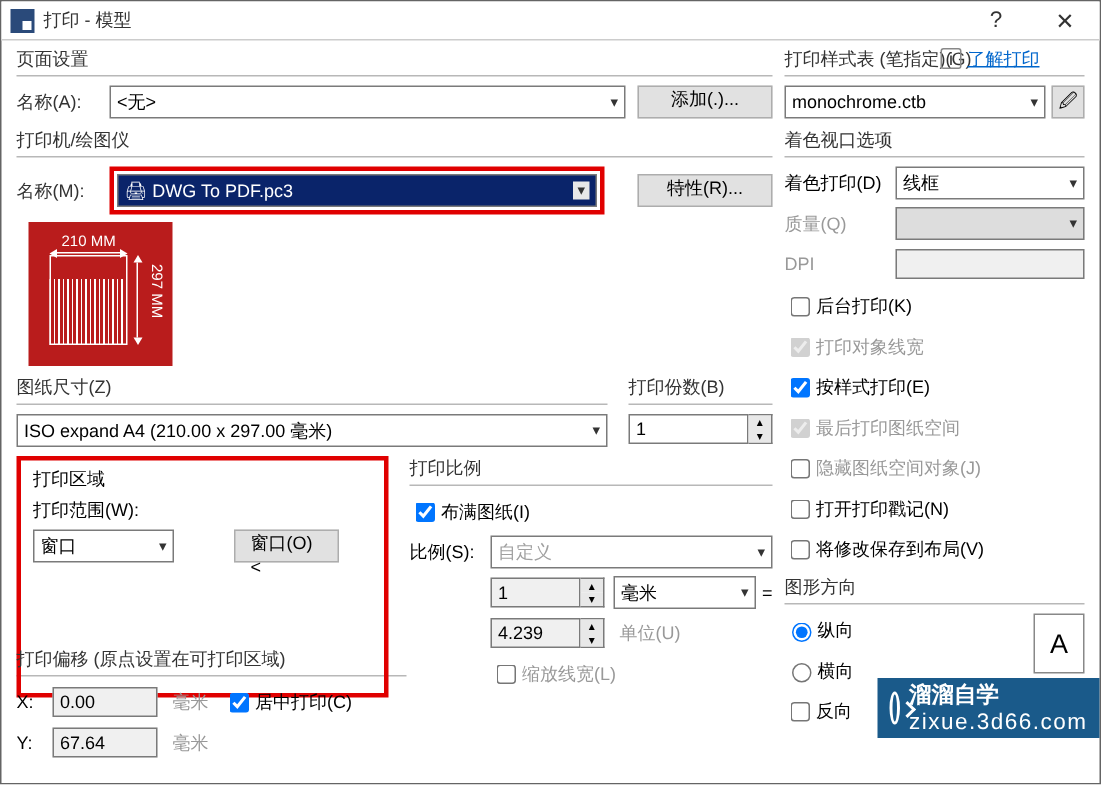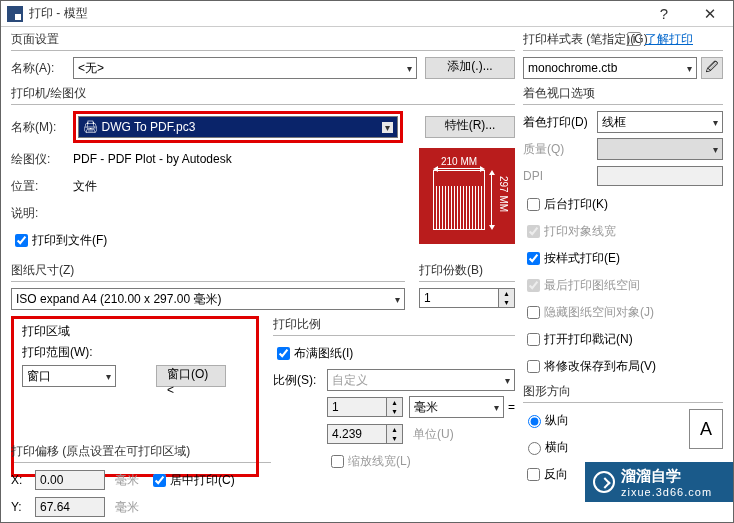--- a/index.html
+++ b/index.html
@@ -45,21 +45,21 @@
 .input { height: 20px; border: 1px solid #7a7a7a; padding: 0 4px; display: flex; align-items: center; background: #fff; }
 .input.ro { background: #f0f0f0; }
 .spinbtn { display: flex; flex-direction: column; border: 1px solid #7a7a7a; border-left: none; height: 20px; width: 16px; }
 .spinbtn div { flex: 1; display: flex; align-items: center; justify-content: center; font-size: 8px; background: #e8e8e8; }
 .radio { display: flex; align-items: center; }
 .radio input { margin-right: 4px; }
 .zixue { position: absolute; right: 0; bottom: 30px; width: 148px; height: 40px; background: #1a5a8a; color: #fff; display: flex; align-items: center; padding: 0 8px; gap: 6px; }
 .zixue .logo { width: 22px; height: 22px; border: 2px solid #fff; border-radius: 50%; position: relative; }
 .zixue .logo::after { content: ""; position: absolute; width: 6px; height: 6px; border-right: 2px solid #fff; border-bottom: 2px solid #fff; transform: rotate(-45deg); left: 6px; top: 6px; }
 .zixue .t1 { font-size: 15px; font-weight: bold; }
-.zixue .t2 { font-size: 11px; letter-spacing: 1px; }
+.zixue .t2 { font-size: 15px; letter-spacing: 1px; }
 .orient-icon { width: 34px; height: 40px; border: 1px solid #888; display: flex; align-items: center; justify-content: center; font-size: 18px; }
 .r-disabled { color: #a0a0a0; }
 </style>
 </head>
 <body>
 
 <div class="dialog">
   <div class="titlebar">
     <div class="icon"></div>
     <div class="title">打印 - 模型</div>
@@ -94,37 +94,20 @@
             <div class="select hl">
               <span>🖨 <span>DWG To PDF.pc3</span></span>
                 <span class="arrow" style="background:#e8e8e8;color:#333;padding:0 3px">▾</span>
             </div>
           </div>
           <div class="btn-gray" style="width:90px">
               <span>特性(R)...</span>
             </div>
         </div>
         <div style="display:flex">
-          <div style="flex:1">
-            <div class="row">
-                <div class="lbl">绘图仪:</div>
-                <div>PDF - PDF Plot - by Autodesk</div>
-              </div>
-            <div class="row">
-                <div class="lbl">位置:</div>
-                <div>文件</div>
-              </div>
-            <div class="row">
-                <div class="lbl">说明:</div>
-              </div>
-            <div class="row check">
-                <input type="checkbox" checked="" style="">
-                <span>打印到文件(F)</span>
-              </div>
-          </div>
           <div class="preview">
             <div class="wtext">210 MM</div>
             <div class="warr">
                 <div class="line"></div>
               </div>
             <div class="inner"></div>
             <div class="hatch"></div>
             <div class="harr">
                 <div class="line"></div>
               </div>

